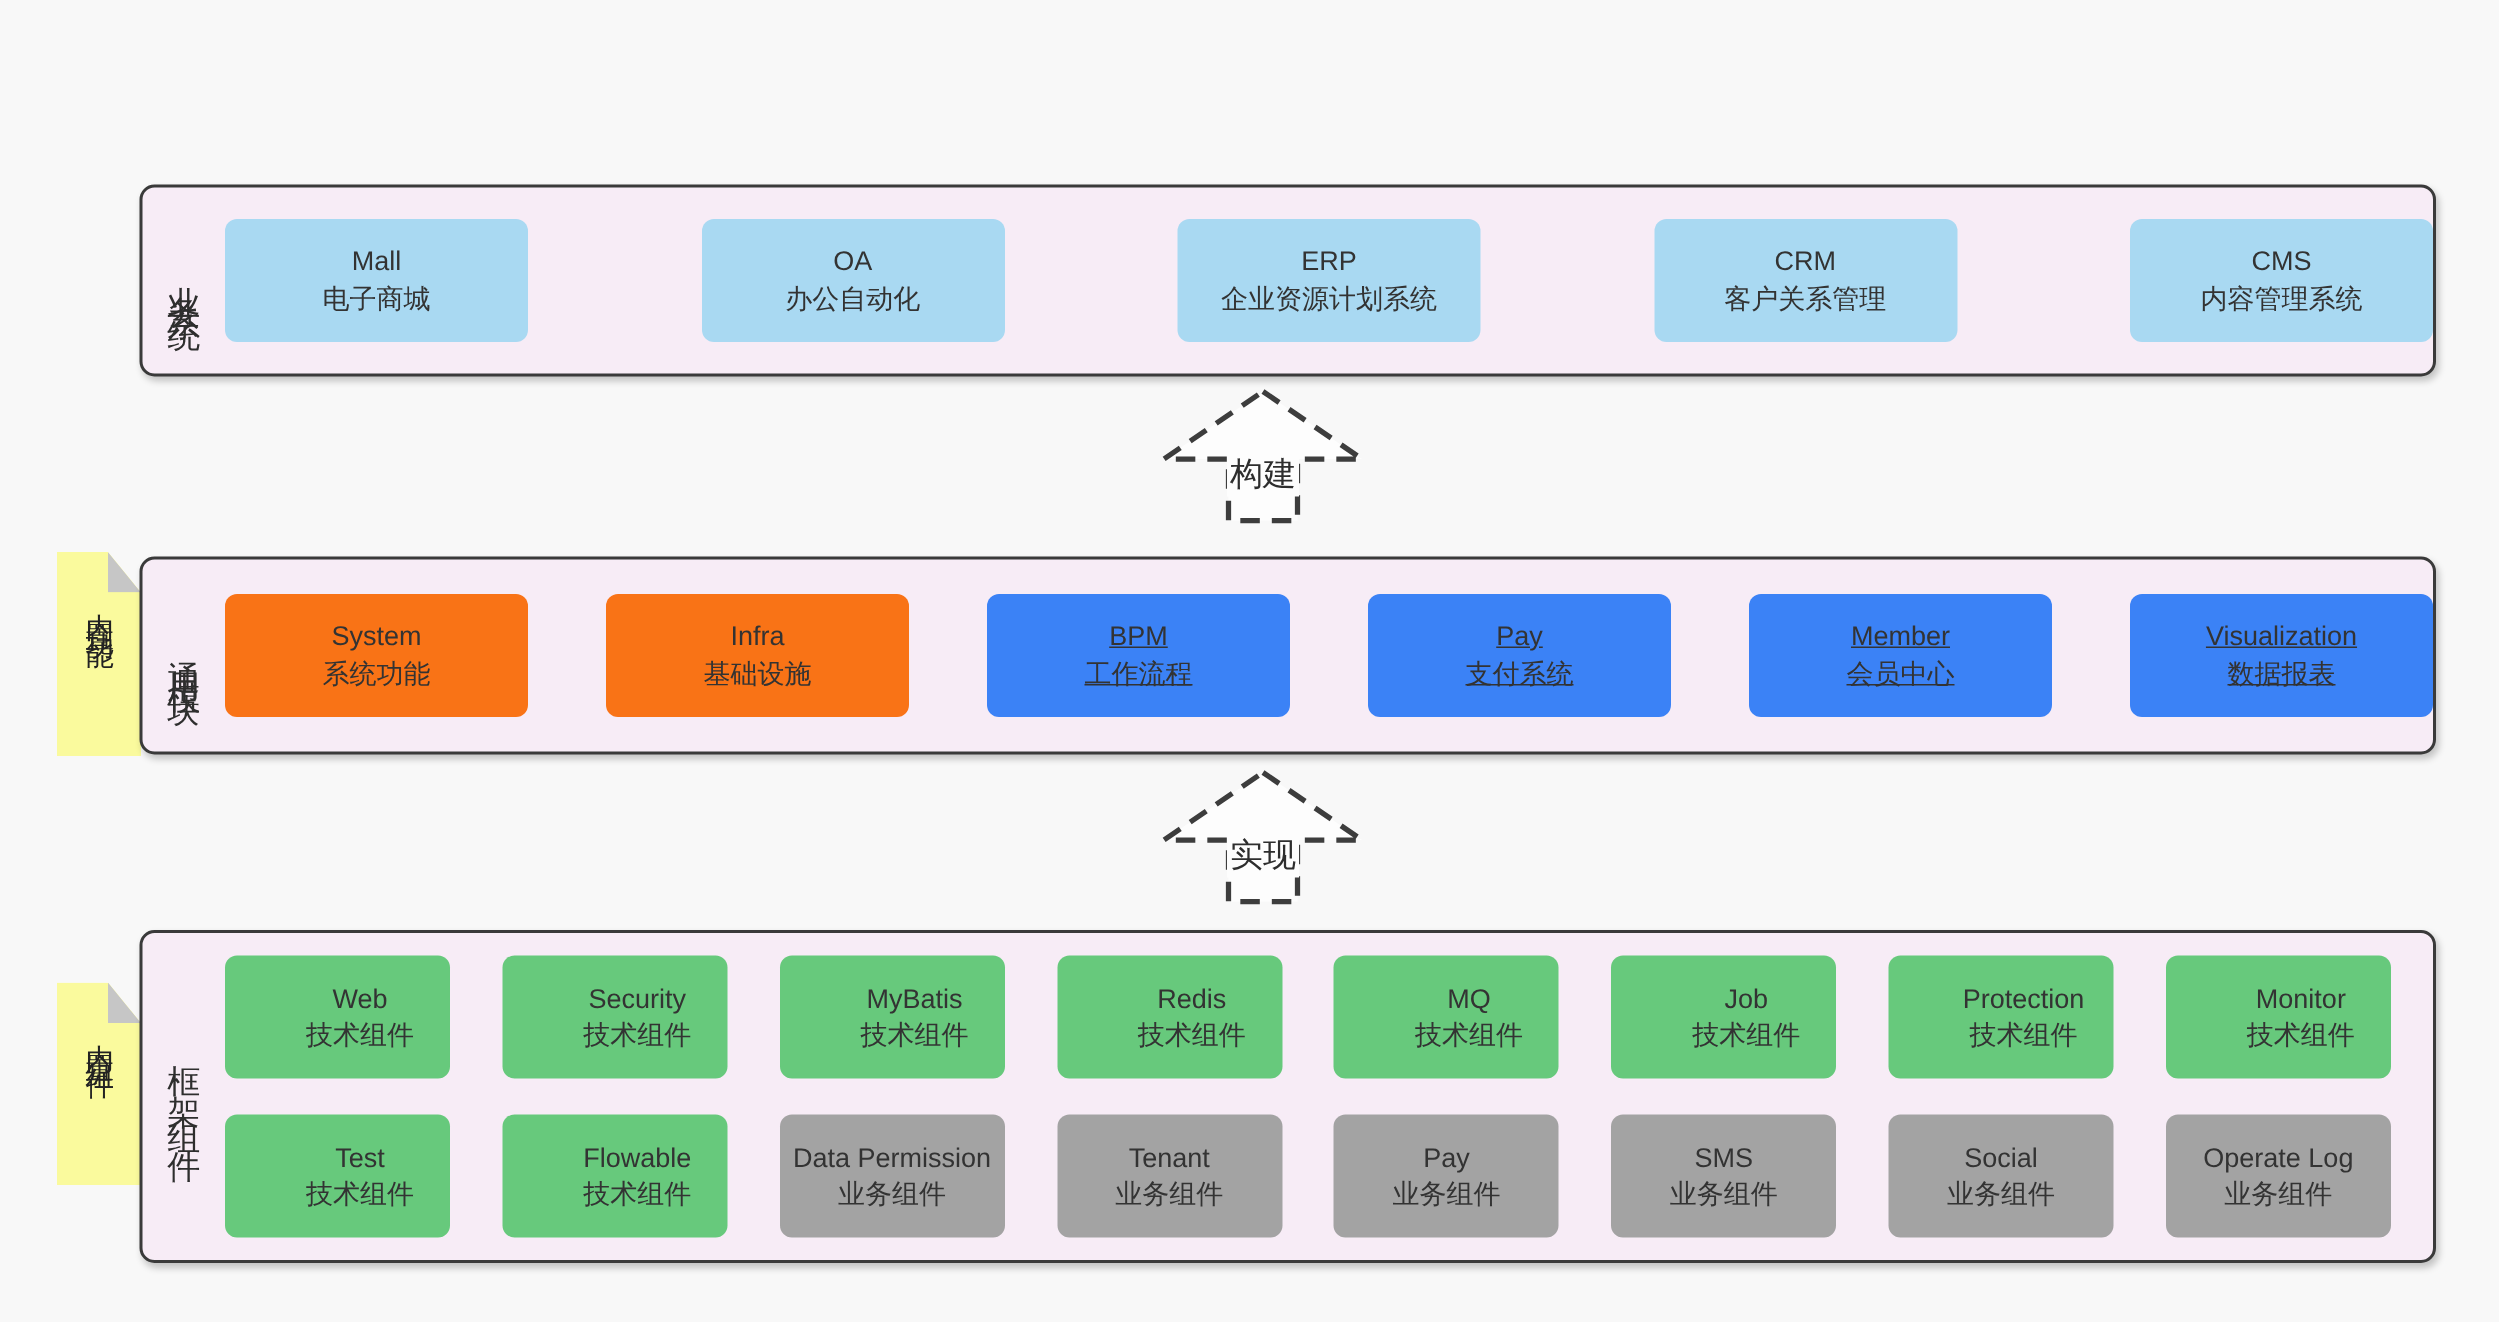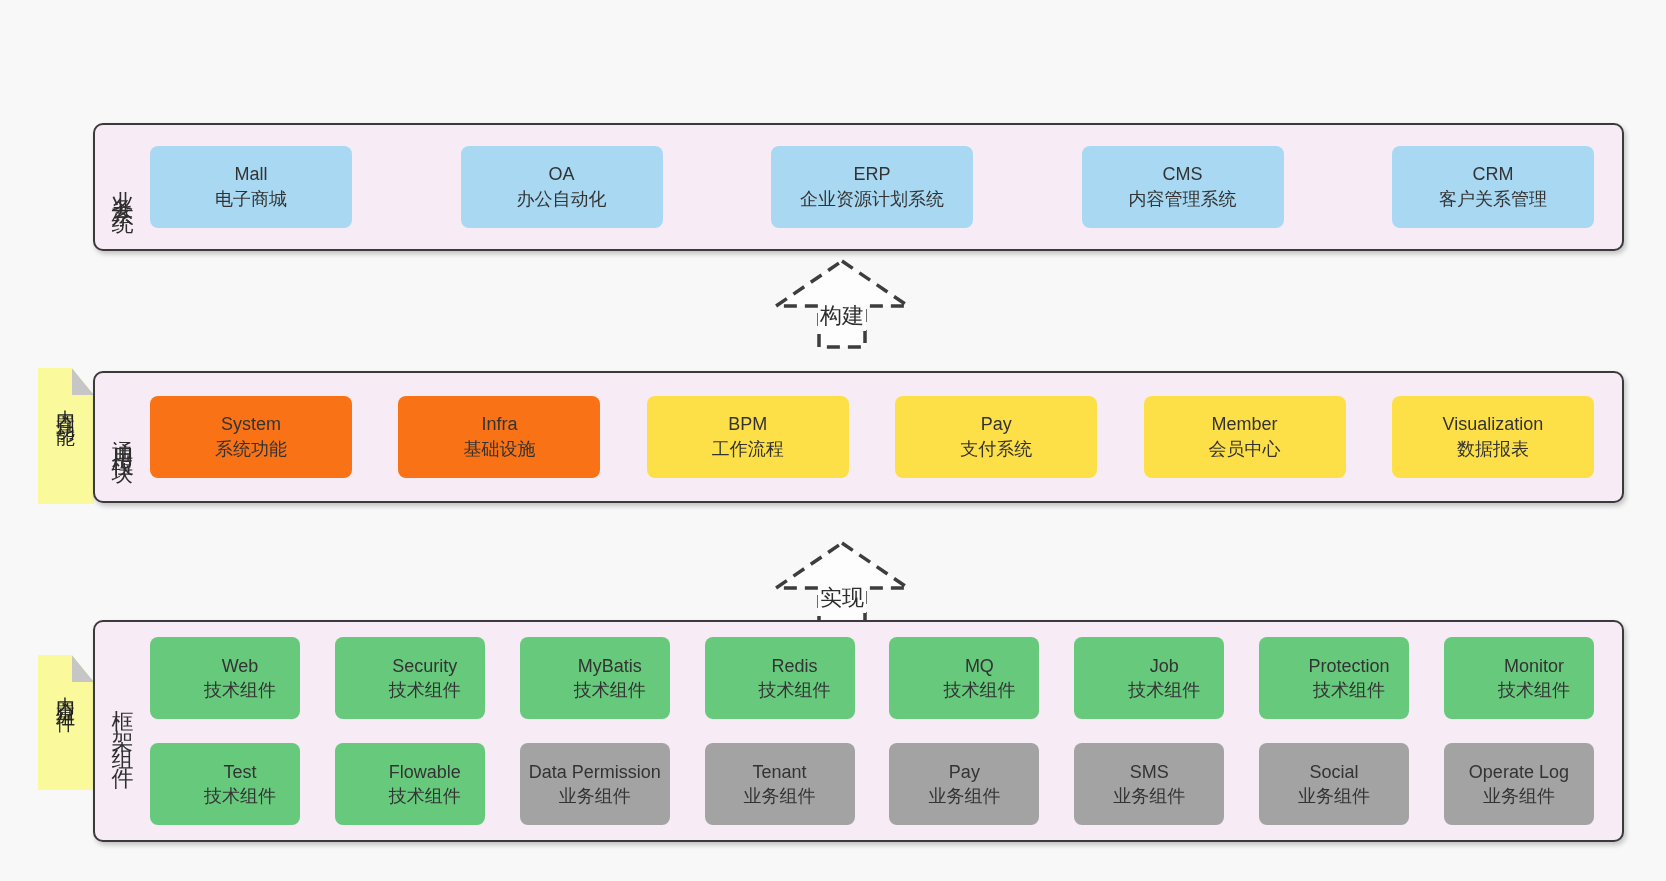--- a/index.html
+++ b/index.html
@@ -19,34 +19,34 @@
   #band-framework { top:620px; height:222px; }
 
   .band-label { flex:0 0 55px; width:55px; align-self:stretch;
     display:flex; justify-content:center; align-items:center; }
   .band-label span {
     writing-mode:vertical-rl; text-orientation:upright;
     font-size:22px; letter-spacing:7px; color:#2e2e2e; line-height:1;
   }
   #band-framework .band-label span { letter-spacing:19px; }
 
-  .band-boxes { flex:1; display:flex; justify-content:space-between; padding-right:28px; }
+  .band-boxes { flex:1; display:flex; justify-content:space-between; }
   .rows { flex:1; display:flex; flex-direction:column; gap:24px; padding-right:28px; }
   .row  { display:flex; justify-content:space-between; }
 
   .box {
     height:82px; border-radius:8px; box-sizing:border-box; padding:2px 4px;
     display:flex; flex-direction:column; justify-content:center; align-items:center;
     text-align:center; font-size:18px; line-height:25px; color:#333;
   }
   .w200 { width:202px; }
   .w150 { width:150px; line-height:24px; }
   .blue   { background:#a9d9f2; }
   .red    { background:#f97316; }
-  .pink   { background:#fde047; }
+  .pink   { background:#3b82f6;text-decoration:underline; }
   .gdark  { background:#67c97c;padding-left:34px; }
   .glight { background:#a3a3a3; }
 
   .sticky {
     position:absolute; left:38px; width:56px; background:#fafa9d; z-index:1;
     clip-path:polygon(0 0, calc(100% - 22px) 0, 100% 27px, 100% 100%, 0 100%);
   }
   #sticky-features   { top:368px; height:136px; }
   #sticky-components { top:655px; height:135px; }
   .fold {
@@ -55,21 +55,21 @@
   }
   .sticky-text { position:absolute; top:26px; left:0; width:100%;
     display:flex; justify-content:center; }
   .sticky-text span {
     writing-mode:vertical-rl; text-orientation:upright;
     font-size:19px; letter-spacing:6px; color:#222; line-height:1;
   }
 
   .arrow { position:absolute; left:772px; width:140px; height:92px; z-index:0; }
   #arrow-build     { top:258px; }
-  #arrow-implement { top:540px; }
+  #arrow-implement { top:512px; }
   .arrow svg { display:block; }
   .arrow-label {
     position:absolute; top:43px; left:50%; transform:translateX(-50%);
     background:#fdfdfd; padding:0 2px; font-size:22px; color:#2e2e2e; white-space:nowrap;
   }
 </style>
 </head>
 <body>
 
 <div class="band" id="band-business">
@@ -83,26 +83,26 @@
     </div>
     <div class="box w200 blue">
       <div>OA</div>
       <div>办公自动化</div>
     </div>
     <div class="box w200 blue">
       <div>ERP</div>
       <div>企业资源计划系统</div>
     </div>
     <div class="box w200 blue">
+      <div>CRM</div>
+      <div>客户关系管理</div>
+    </div>
+    <div class="box w200 blue">
       <div>CMS</div>
       <div>内容管理系统</div>
-    </div>
-    <div class="box w200 blue">
-      <div>CRM</div>
-      <div>客户关系管理</div>
     </div>
   </div>
 </div>
 
 <div class="arrow" id="arrow-build">
   <svg width="140" height="92" viewBox="0 0 140 92">
     <polygon points="70,3 136,48 93,48 93,89 47,89 47,48 4,48" fill="#fdfdfd" stroke="#3d3d3d" stroke-width="3.5" stroke-dasharray="13 8"></polygon>
   </svg>
   <div class="arrow-label">构建</div>
 </div>

